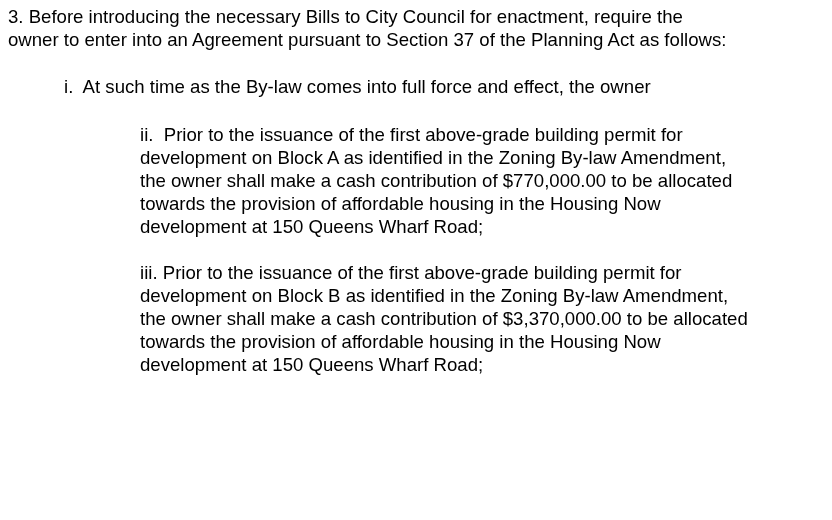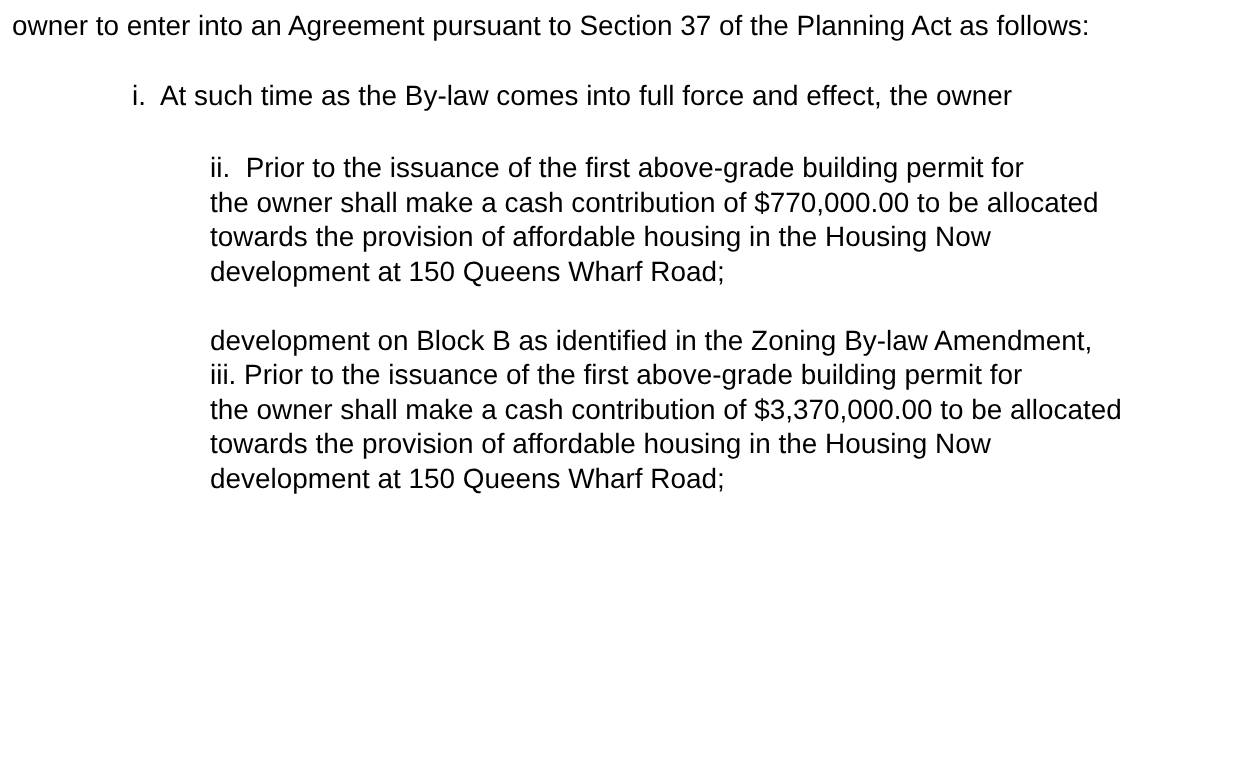--- a/index.html
+++ b/index.html
@@ -18,48 +18,50 @@
   .doc {
     padding-top: 5px;
     width: 832px;
     height: 515px;
   }
   .line {
     white-space: pre;
   }
   .para-clause-3   { margin-left: 8px; }
   .para-clause-a   { margin-left: 72px;  margin-top: 18px; }
-  .para-clause-i   { margin-left: 88px; margin-top: 24px; }
+  .para-clause-i   { margin-left: 64px; margin-top: 24px; }
   .para-clause-ii  { margin-left: 140px; margin-top: 25px; }
   .para-clause-iii { margin-left: 140px; margin-top: 23px; }
 </style>
 </head>
 <body style="background: rgb(255, 255, 255); color: rgb(0, 0, 0);">
 
 <div class="doc">
 
   <div class="para para-clause-3">
+    <div class="line">3. Before introducing the necessary Bills to City Council for enactment, require the</div>
     <div class="line">owner to enter into an Agreement pursuant to Section 37 of the Planning Act as follows:</div>
   </div>
 
   <div class="para para-clause-a">
   </div>
 
   <div class="para para-clause-i">
     <div class="line">i.  At such time as the By-law comes into full force and effect, the owner</div>
   </div>
 
   <div class="para para-clause-ii">
     <div class="line">ii.  Prior to the issuance of the first above-grade building permit for</div>
+    <div class="line">development on Block A as identified in the Zoning By-law Amendment,</div>
     <div class="line">the owner shall make a cash contribution of $770,000.00 to be allocated</div>
     <div class="line">towards the provision of affordable housing in the Housing Now</div>
     <div class="line">development at 150 Queens Wharf Road;</div>
   </div>
 
   <div class="para para-clause-iii">
+    <div class="line">iii. Prior to the issuance of the first above-grade building permit for</div>
     <div class="line">development on Block B as identified in the Zoning By-law Amendment,</div>
-    <div class="line">iii. Prior to the issuance of the first above-grade building permit for</div>
     <div class="line">the owner shall make a cash contribution of $3,370,000.00 to be allocated</div>
     <div class="line">towards the provision of affordable housing in the Housing Now</div>
     <div class="line">development at 150 Queens Wharf Road;</div>
   </div>
 
 </div>
 
 </body></html>

